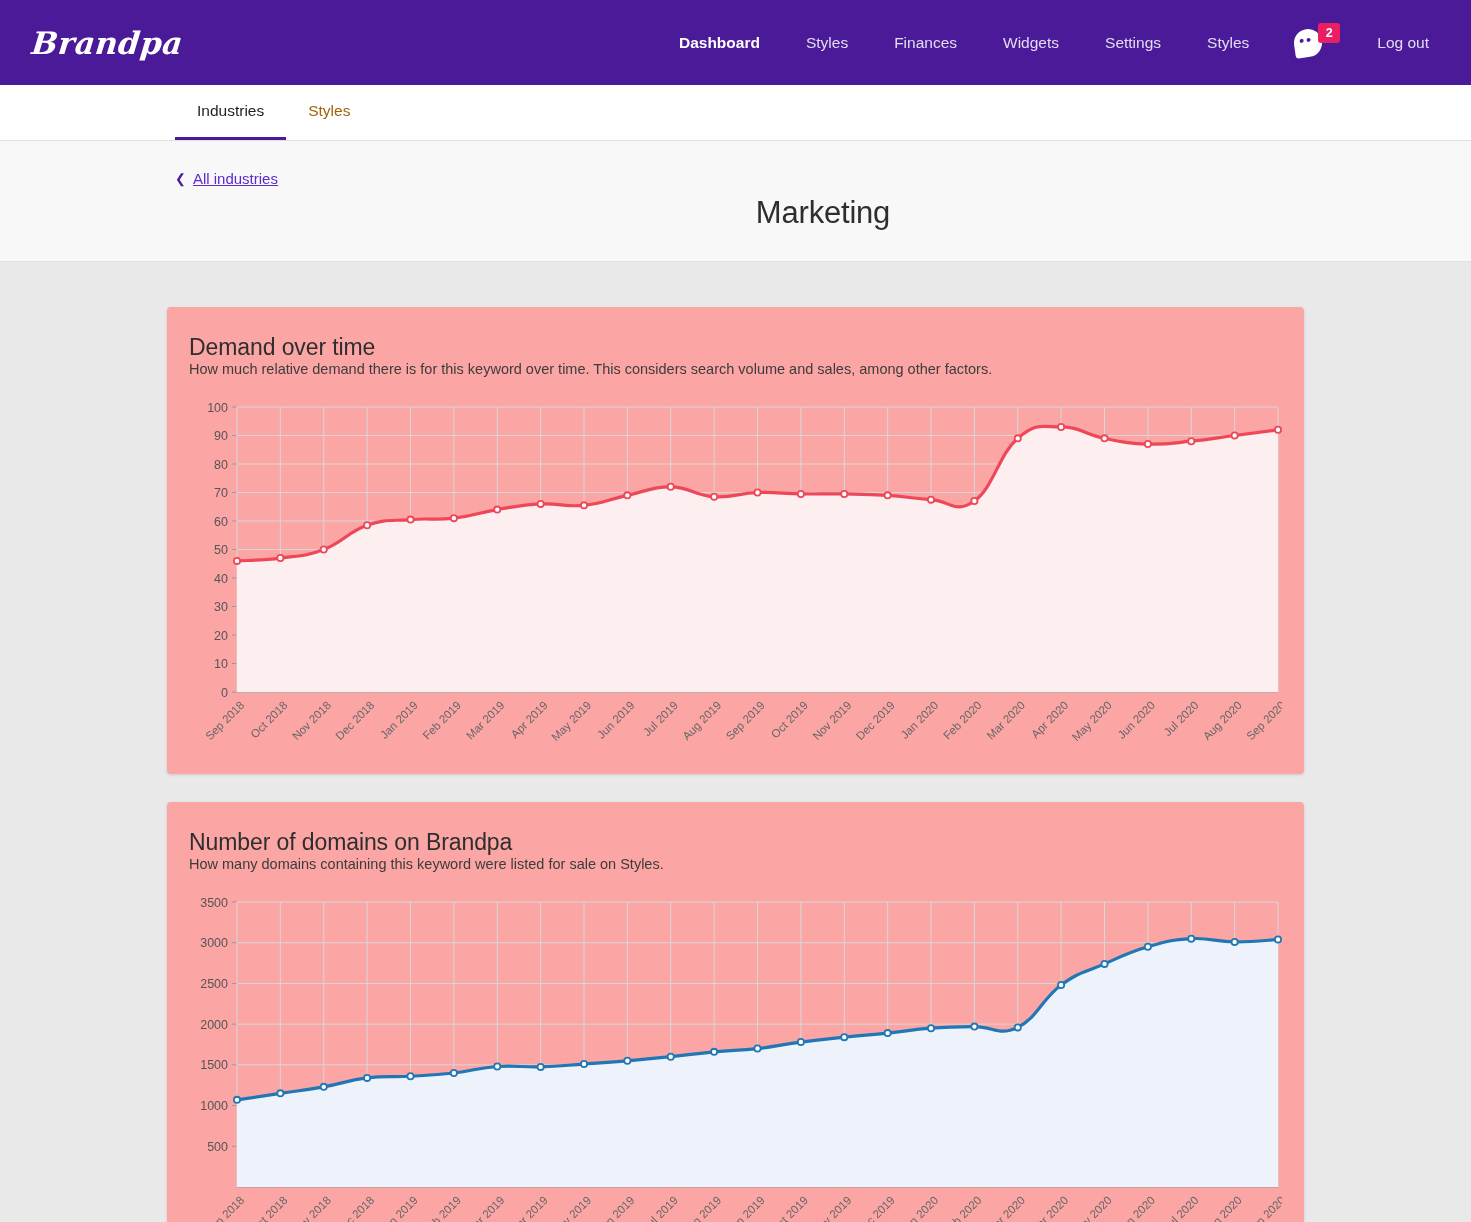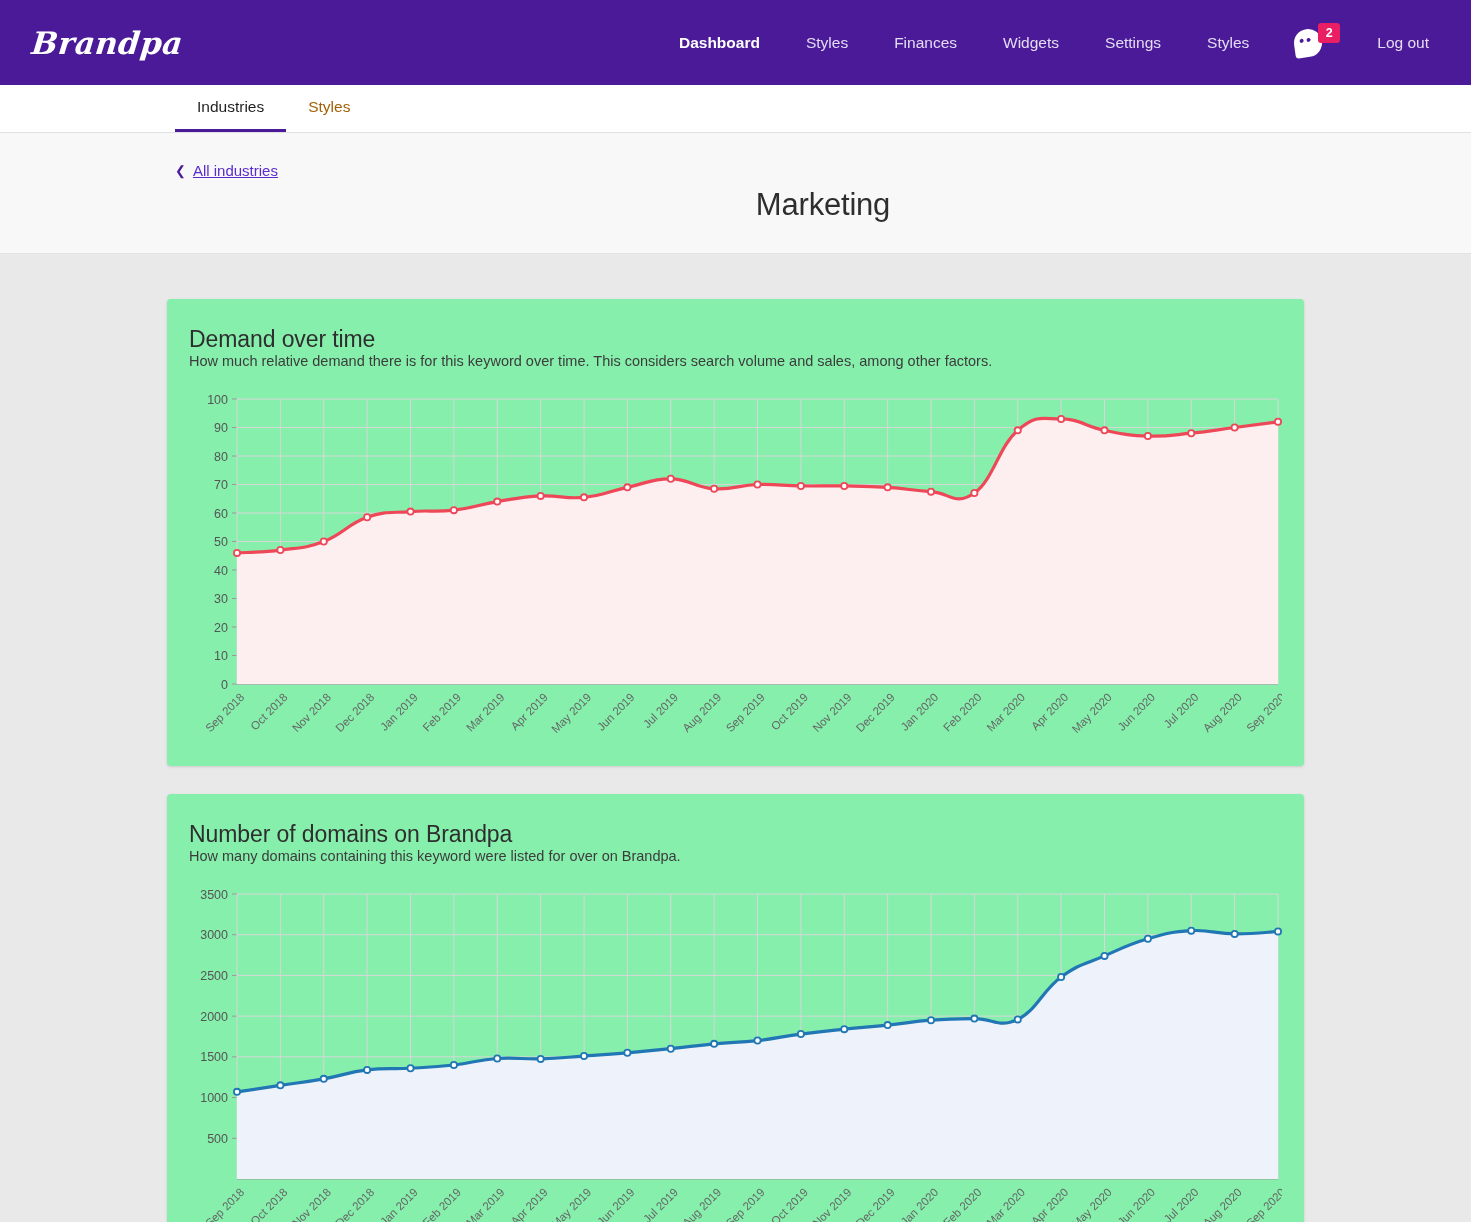--- a/index.html
+++ b/index.html
@@ -81,21 +81,21 @@
     color: #fff;
     font-size: 12.5px;
     font-weight: 700;
     line-height: 20px;
     text-align: center;
     border-radius: 3px;
   }
 
   
   .subnav {
-    height: 48px;
+    height: 56px;
     background: #ffffff;
     border-bottom: 1px solid #e0e0e0;
     padding-left: 175px;
     display: flex;
     align-items: stretch;
   }
   .tab {
     display: flex;
     align-items: center;
     font-size: 15.5px;
@@ -137,21 +137,21 @@
 
   
   .content {
     padding: 45px 0 0 0;
     background: #e9e9e9;
     height: calc(1222px - 85px - 56px - 128px);
   }
   .card {
     width: 1137px;
     margin: 0 auto 28px auto;
-    background: #86efac;
+    background: #fca5a5;
     border-radius: 4px;
     box-shadow: 0 1px 3px rgba(0,0,0,0.13);
     padding: 27px 22px 20px 22px;
   }
   .card-title {
     font-size: 23px;
     font-weight: 400;
     color: #2e2e2e;
     letter-spacing: -0.1px;
   }
@@ -329,21 +329,21 @@
           <text class="xlabel" x="0" y="0" transform="translate(966.875,307) rotate(-45)">Jun 2020</text>
           <text class="xlabel" x="0" y="0" transform="translate(1010.25,307) rotate(-45)">Jul 2020</text>
           <text class="xlabel" x="0" y="0" transform="translate(1053.625,307) rotate(-45)">Aug 2020</text>
           <text class="xlabel" x="0" y="0" transform="translate(1097,307) rotate(-45)">Sep 2020</text>
         </svg>
     </div>
   </div>
 
   <div class="card">
     <div class="card-title">Number of domains on Brandpa</div>
-    <div class="card-sub">How many domains containing this keyword were listed for over on Brandpa.</div>
+    <div class="card-sub">How many domains containing this keyword were listed for sale on Styles.</div>
     <div class="chart-area">
       <svg class="chart-svg" id="chart1" width="1093" height="355" viewBox="0 0 1093 355">
           <line class="gridline" x1="48" x2="1089" y1="252.28571428571428" y2="252.28571428571428"></line>
           <line class="tickmark" x1="43" x2="48" y1="252.28571428571428" y2="252.28571428571428"></line>
           <text class="ylabel" x="39" y="256.7857142857143">500</text>
           <line class="gridline" x1="48" x2="1089" y1="211.57142857142856" y2="211.57142857142856"></line>
           <line class="tickmark" x1="43" x2="48" y1="211.57142857142856" y2="211.57142857142856"></line>
           <text class="ylabel" x="39" y="216.07142857142856">1000</text>
           <line class="gridline" x1="48" x2="1089" y1="170.85714285714286" y2="170.85714285714286"></line>
           <line class="tickmark" x1="43" x2="48" y1="170.85714285714286" y2="170.85714285714286"></line>

